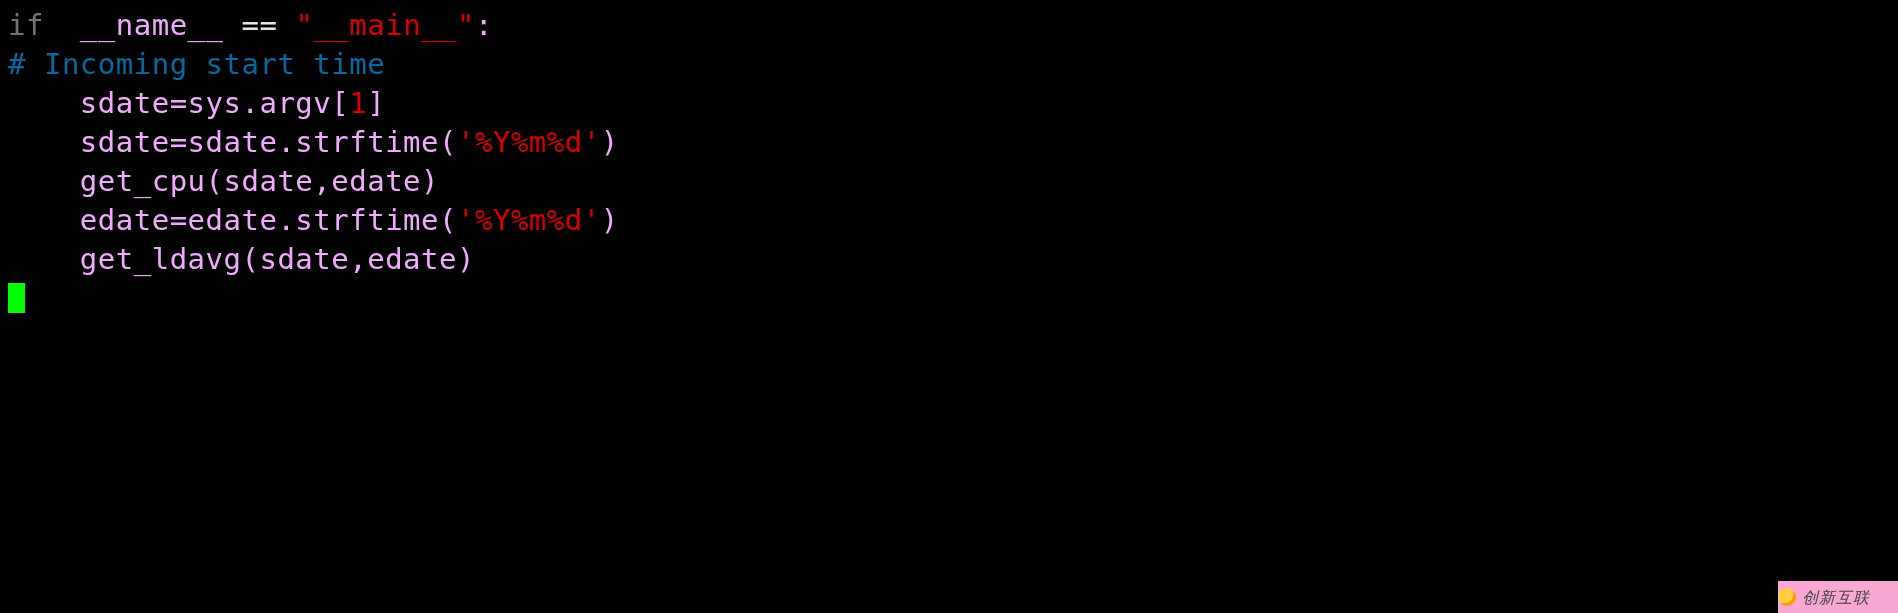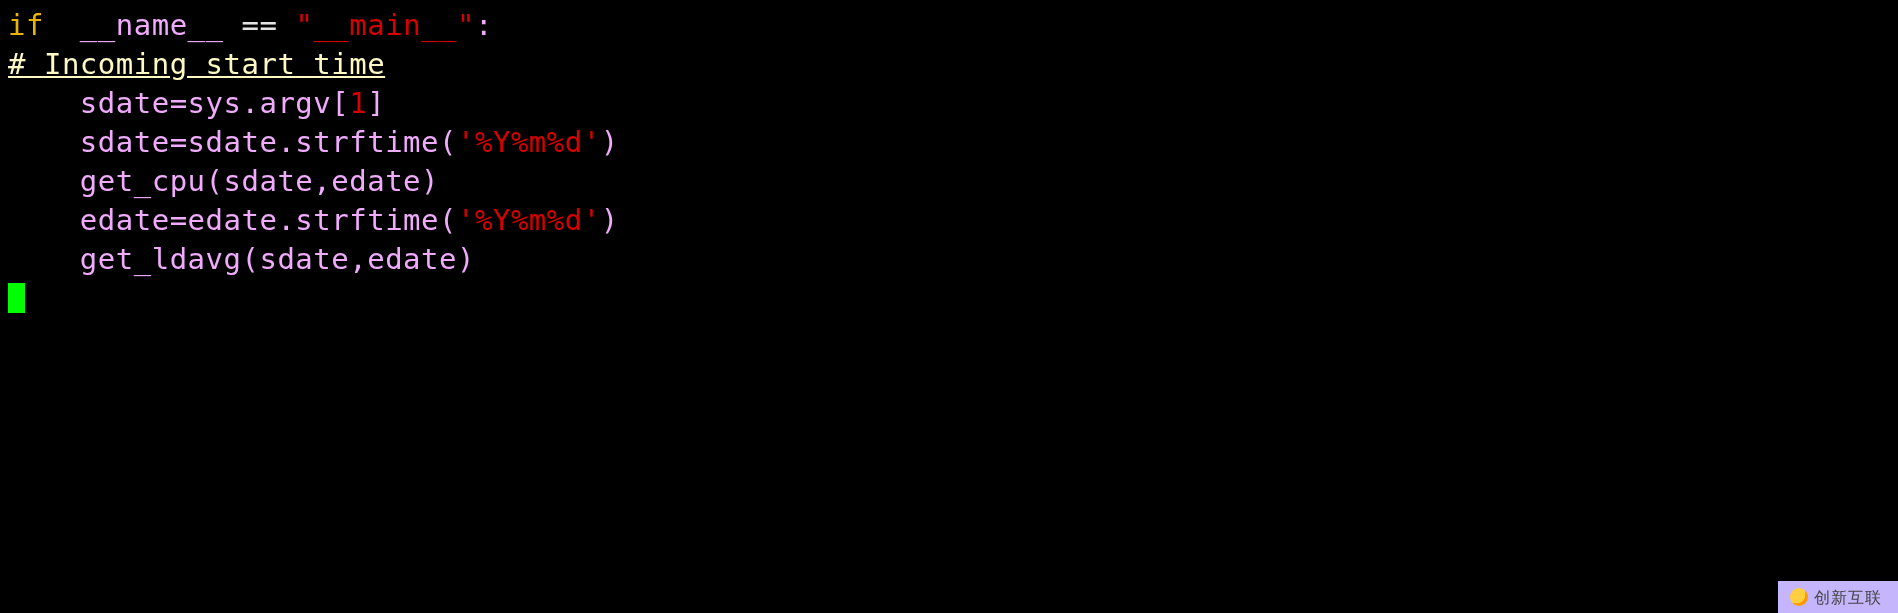--- a/index.html
+++ b/index.html
@@ -14,47 +14,48 @@
     line-height: 39px;
     color: #e5e5e5;
   }
   .editor {
     position: relative;
     padding: 6px 0 0 8px;
     letter-spacing: 0.5px;
     font-weight: 500;
   }
   .line { white-space: pre; }
-  .kw     { color: #eab308; }   
+  .kw     { color: #737373; }   
   .ident  { color: #f0abfc; }   
   .op     { color: #e5e5e5; }
   .str    { color: #d70000; }   
   .num    { color: #d70000; }   
-  .cmt    { color: #fef9c3; text-decoration: underline; }
+  .cmt    { color: #0369a1; }
   .cursor {
     display:inline-block;
     width: 17px;
     height: 30px;
     background:#00ff00;
     vertical-align: text-bottom;
     margin-bottom:2px;
   }
   .watermark {
     position: absolute;
     right: 0;
     bottom: 0;
     width: 120px;
     height: 32px;
-    background: #c4b5fd;
+    background: #f9a8d4;
     box-shadow: 0 0 4px rgba(0,0,0,.3);
     display:flex;
     align-items:center;
     gap:6px;
-    padding-left:12px;
+    padding-left:0;
     box-sizing:border-box;
+    font-style:italic;
   }
   .watermark .logo {
     width:18px; height:18px; border-radius:50%;
     background: radial-gradient(circle at 35% 35%, #ffcf3f 55%, #ff9a00 56%);
     position:relative;
   }
   .watermark .txt {
     font-family: "Microsoft YaHei", "SimHei", sans-serif;
     font-size:16px;
     color:#444;

